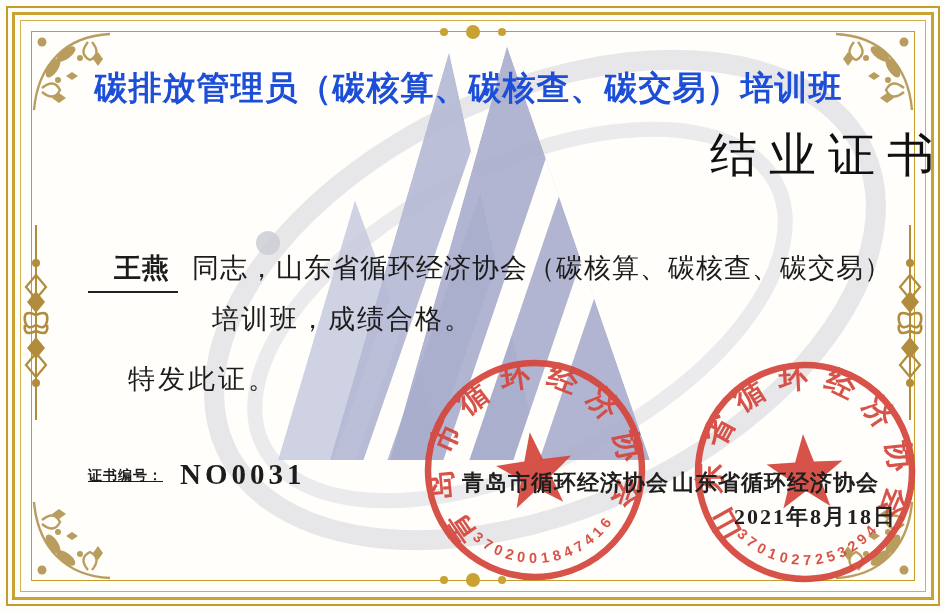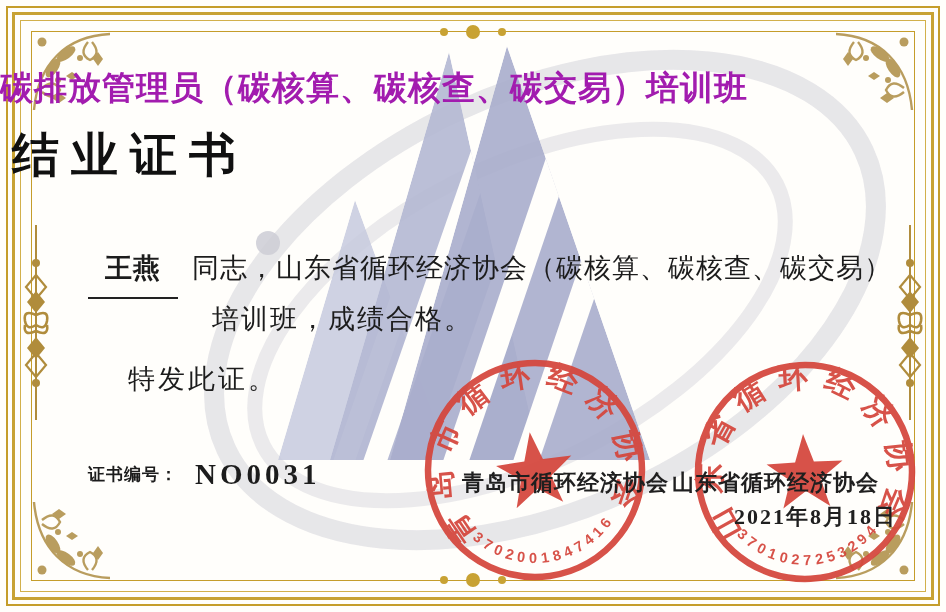--- a/index.html
+++ b/index.html
@@ -22,39 +22,39 @@
   .corner-br{right:28px;bottom:28px;transform:scale(-1,-1);}
   .side-left{left:21px;top:225px;}
   .side-right{right:21px;top:225px;transform:scaleX(-1);}
   .dots-top{left:430px;top:24px;}
   .dots-bottom{left:430px;bottom:24px;}
   
   .watermark{position:absolute;inset:0;z-index:1;pointer-events:none;}
   
   .txt{position:absolute;z-index:5;}
   .title-line{
-    left:0;right:9px;top:66px;
+    left:0;right:9px;top:66px;text-align:center;
     font-family:"Liberation Sans","DejaVu Sans",sans-serif;
-    font-weight:800;font-size:33px;letter-spacing:1px;color:#a21caf;
+    font-weight:800;font-size:33px;letter-spacing:1px;color:#1d4ed8;
   }
   .heading{
-    left:0;right:0;top:124px;text-align:left;
+    left:0;right:0;top:124px;text-align:right;
     font-family:"Liberation Sans","DejaVu Sans",sans-serif;
-    font-weight:700;font-size:47px;letter-spacing:12px;text-indent:12px;color:#101010;
+    font-weight:400;font-size:47px;letter-spacing:12px;text-indent:12px;color:#101010;
   }
   .body-line1{left:88px;top:250px;font-size:27px;letter-spacing:1px;white-space:nowrap;}
   .recipient-name{
-    display:inline-block;min-width:74px;text-align:center;
-    border-bottom:2px solid #222;padding:0 8px 11px 8px;margin-right:14px;
+    display:inline-block;min-width:74px;text-align:right;
+    border-bottom:2px solid #222;padding:0 8px 5px 8px;margin-right:14px;
     font-weight:600;
   }
   .body-line2{left:212px;top:301px;font-size:27px;letter-spacing:2px;}
   .issue-statement{left:128px;top:361px;font-size:27px;letter-spacing:3px;}
   .certno-row{left:88px;top:458px;white-space:nowrap;}
-  .certno-label{font-size:17px;font-weight:700;vertical-align:4px;letter-spacing:1px;}
+  .certno-label{font-size:14px;font-weight:700;vertical-align:4px;letter-spacing:1px;text-decoration:underline;}
   .certno-value{font-size:29px;letter-spacing:4px;font-weight:600;margin-left:17px;}
   .issuer{top:468px;font-size:22px;font-weight:600;letter-spacing:1px;color:#1f1f1f;z-index:6;}
   .issuer-left{left:462px;}
   .issuer-right{left:672px;}
   .issue-date{left:700px;top:502px;font-size:22px;letter-spacing:2px;font-weight:700;color:#1f1f1f;z-index:6;margin-left:34px;}
   
   .seal{position:absolute;z-index:4;opacity:0.93;}
   .seal-left{left:420px;top:355px;transform:rotate(-8deg);}
   .seal-right{left:690px;top:357px;transform:rotate(-3deg);}
   .seal text{font-family:"Liberation Sans","DejaVu Sans",sans-serif;}

